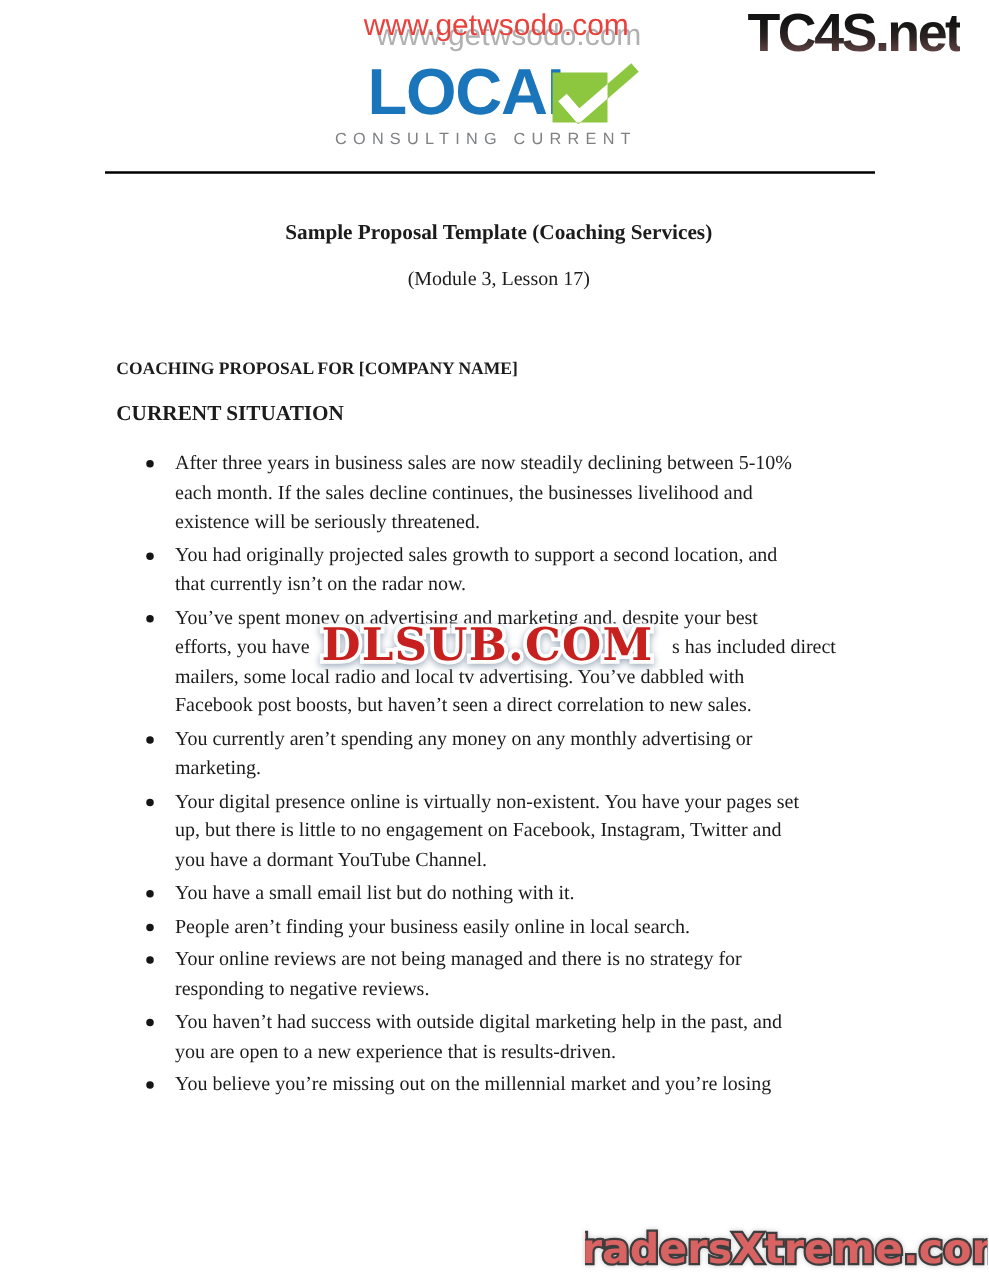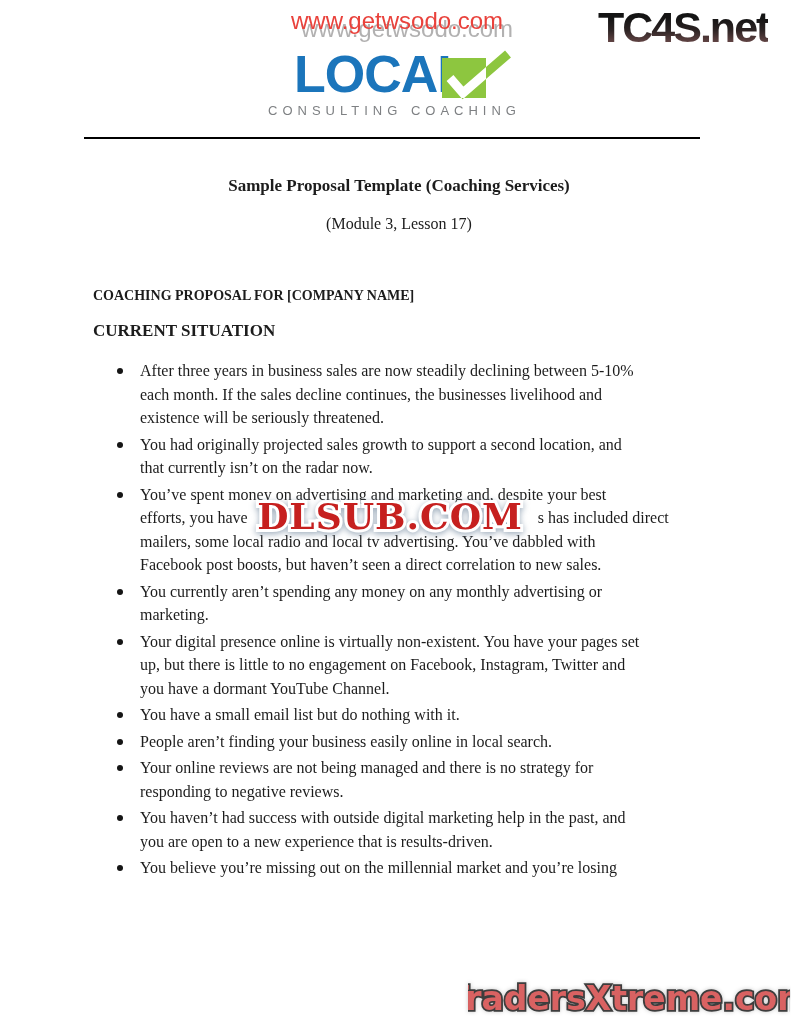--- a/index.html
+++ b/index.html
@@ -107,21 +107,21 @@
   <svg class="logo-check-svg" width="78" height="54" viewBox="0 0 78 54">
     <defs>
       <clipPath id="sq">
           <rect x="6" y="8" width="44" height="40"></rect>
         </clipPath>
     </defs>
     <path d="M14 28 L27 43 L72 4" stroke="#8dc63f" stroke-width="9" fill="none"></path>
     <rect x="6" y="8" width="44" height="40" fill="#8dc63f"></rect>
     <path d="M14 28 L27 43 L72 4" stroke="#ffffff" stroke-width="9" fill="none" clip-path="url(#sq)"></path>
   </svg>
-  <span class="logo-tagline">CONSULTING COACHING</span>
+  <span class="logo-tagline">CONSULTING CURRENT</span>
 
   <div class="header-rule"></div>
 
   <div class="doc">
     <div class="doc-title">Sample Proposal Template (Coaching Services)</div>
     <div class="doc-subtitle">(Module 3, Lesson 17)</div>
     <div class="doc-h1">COACHING PROPOSAL FOR [COMPANY NAME]</div>
     <div class="doc-h2">CURRENT SITUATION</div>
     <ul class="bullet-list">
         <li>

